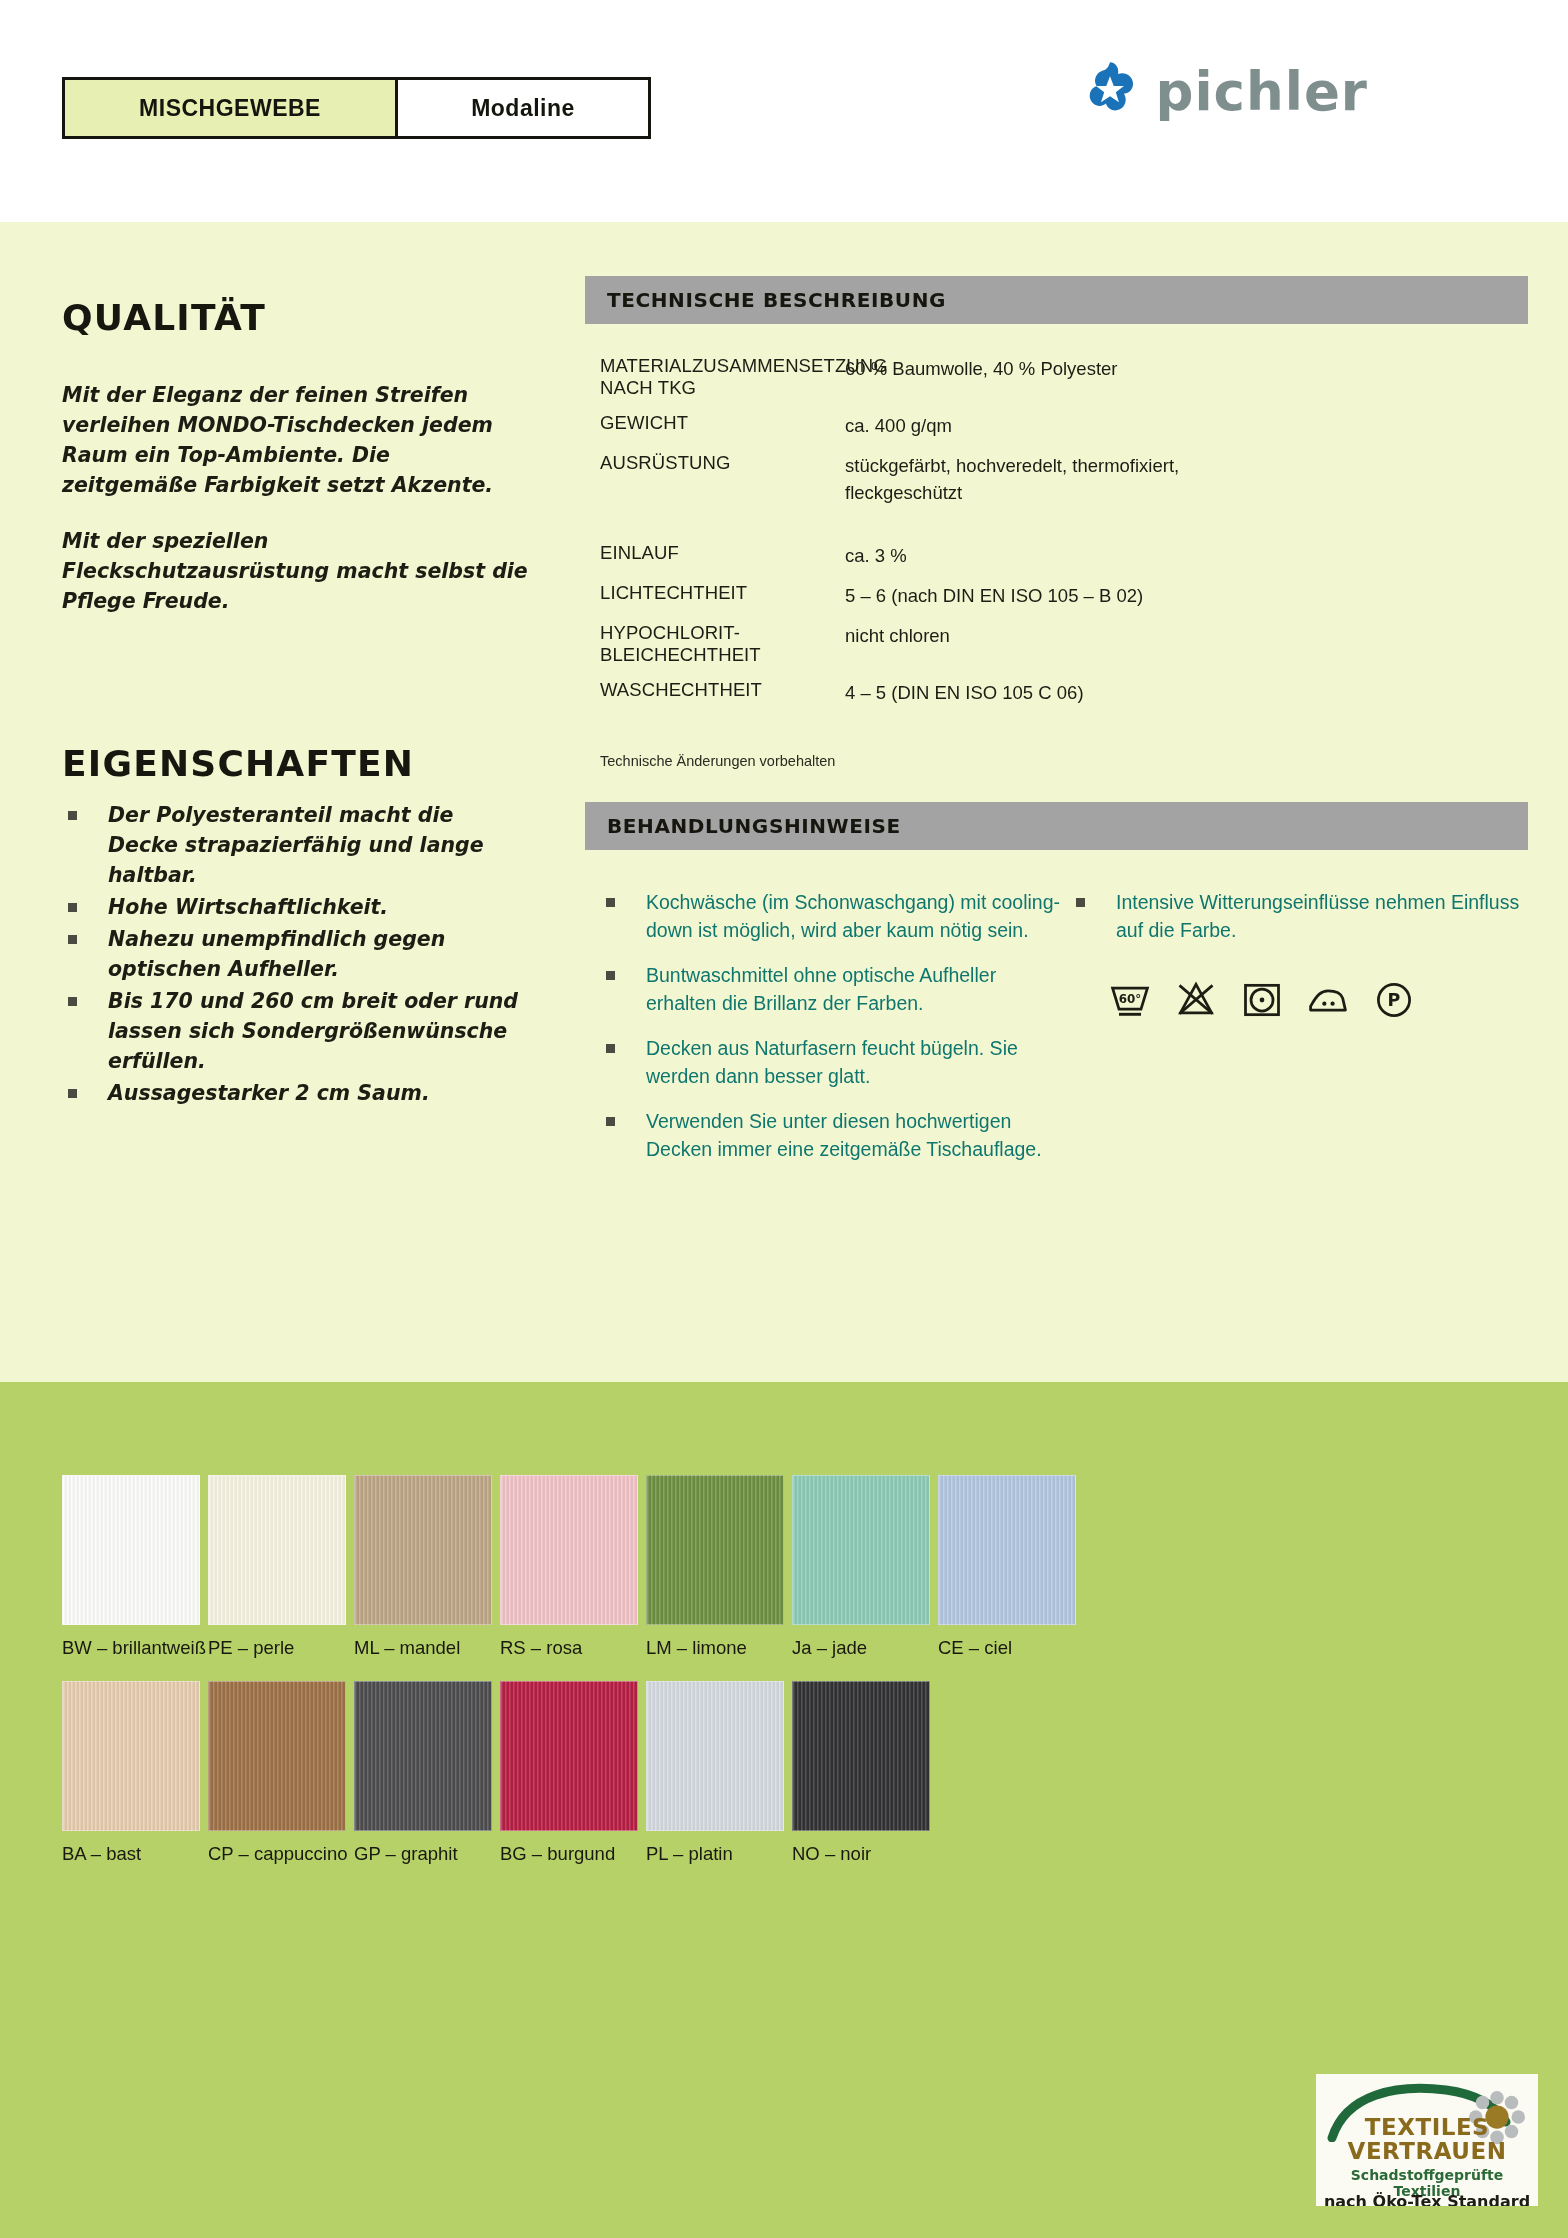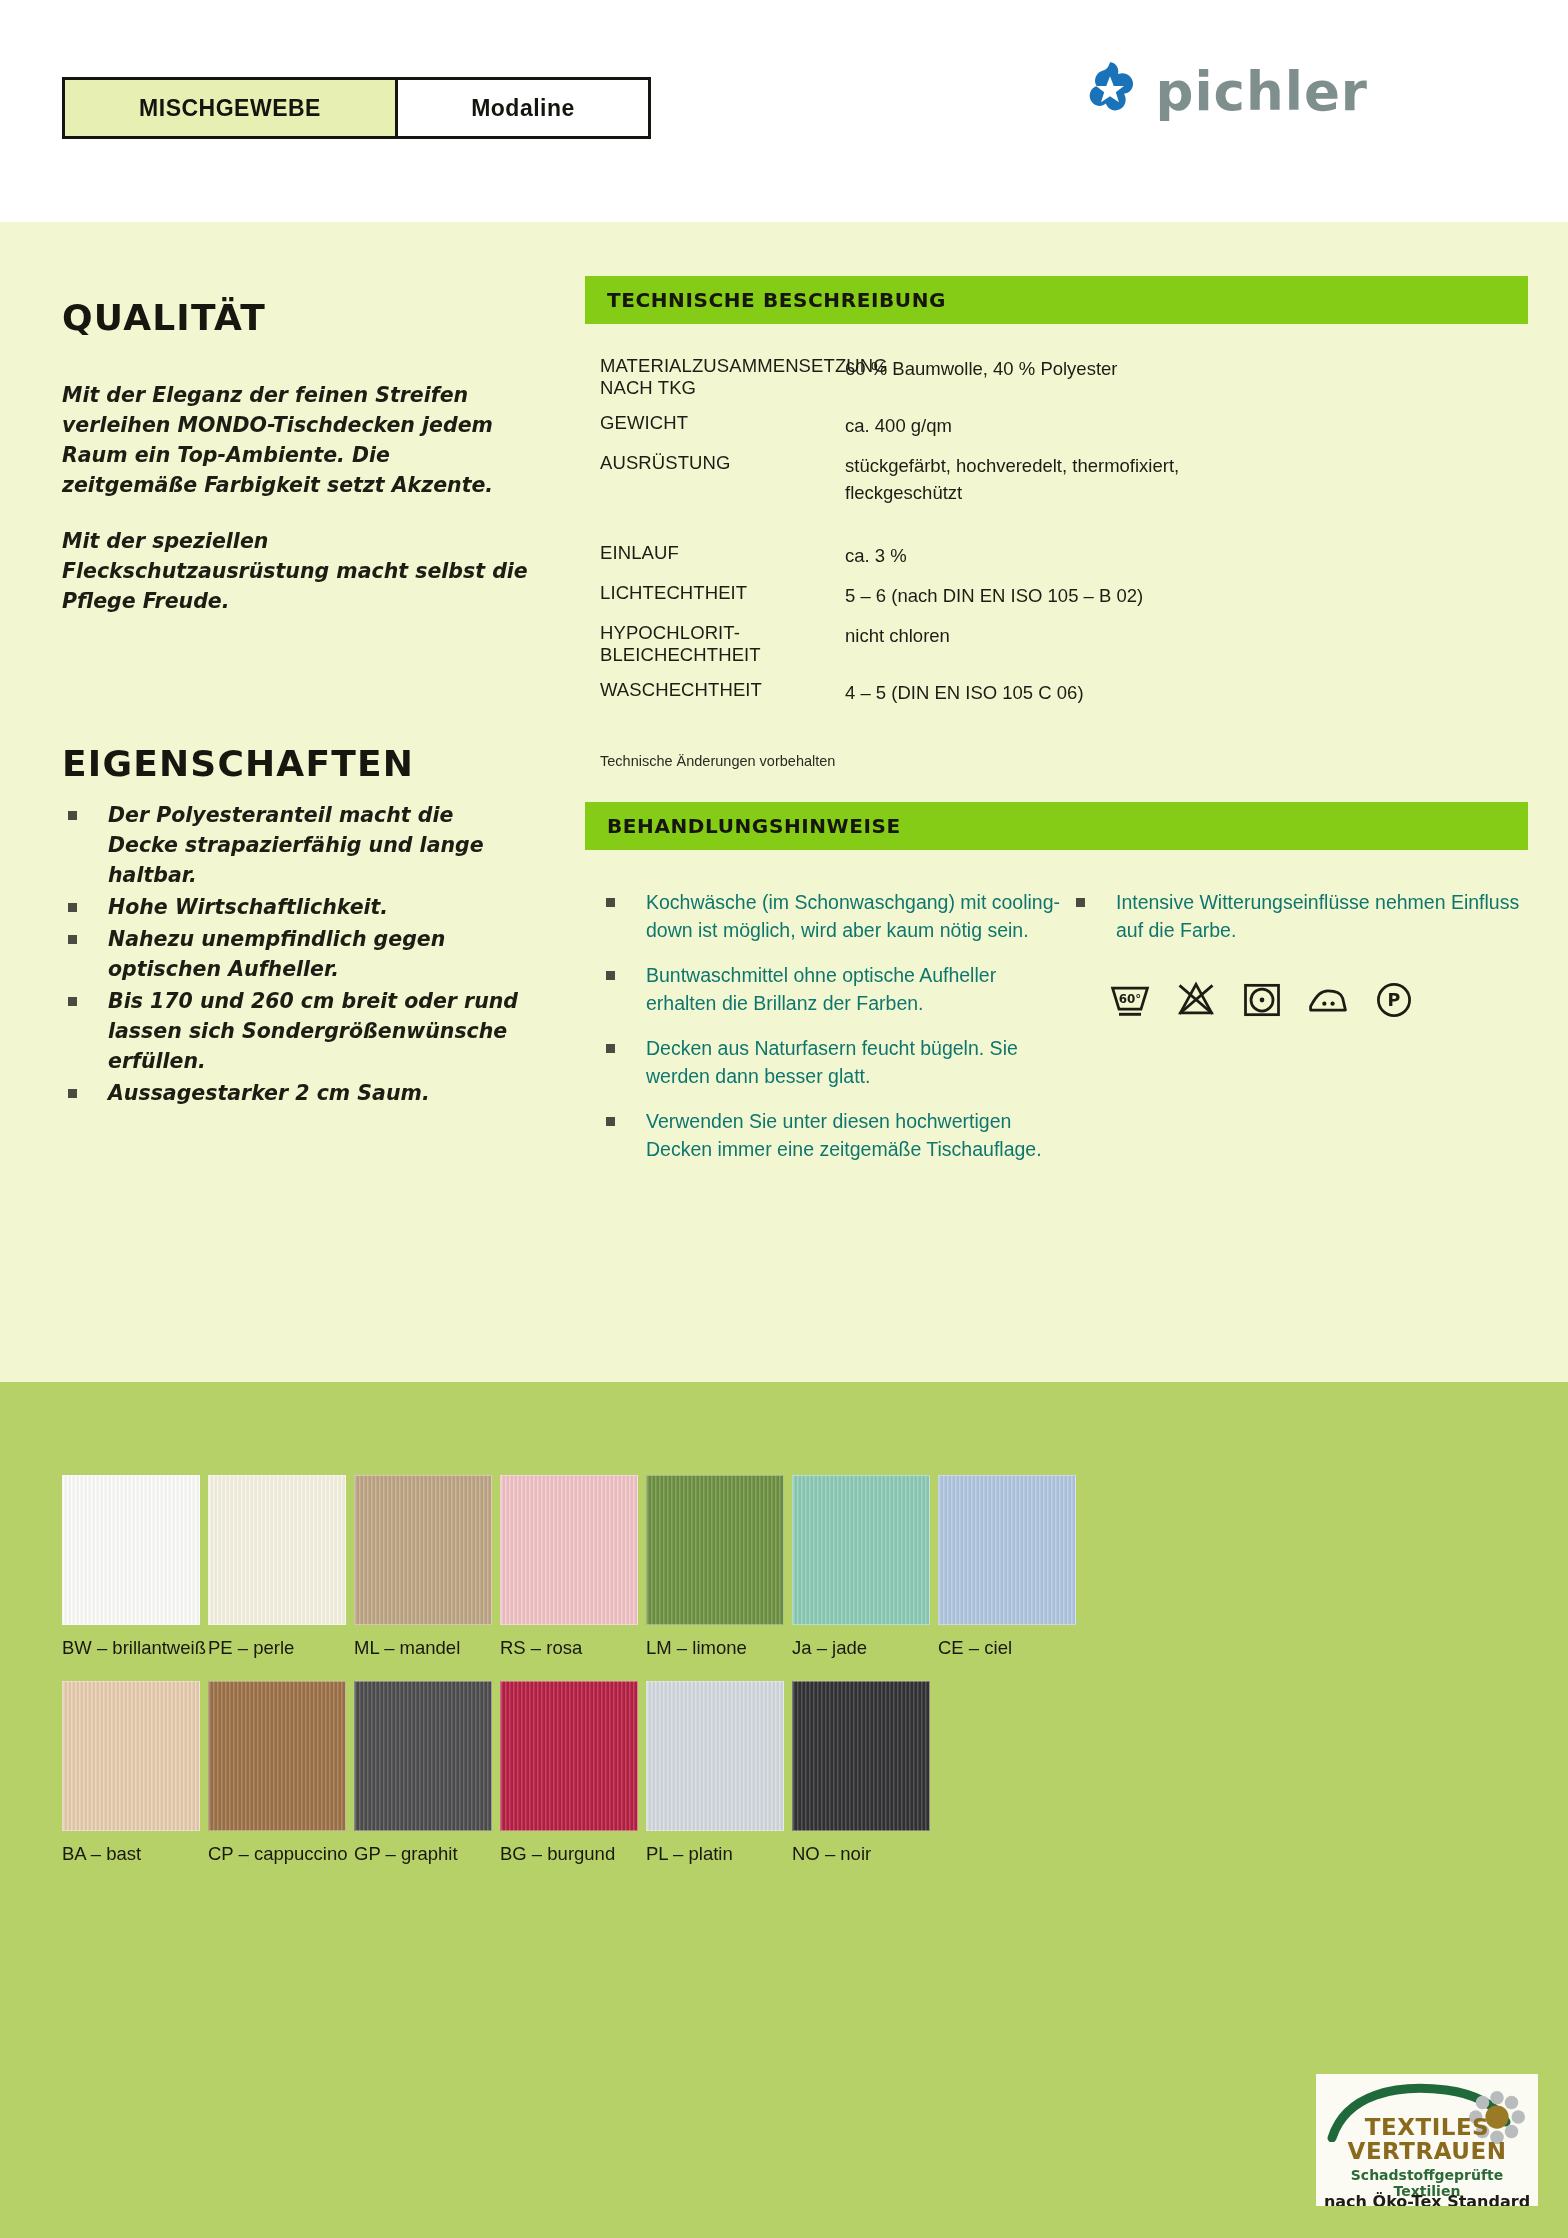--- a/index.html
+++ b/index.html
@@ -56,21 +56,21 @@
     font-size:20.5px;line-height:30px;font-style:italic;font-weight:bold;
     color:#1d1d14;font-family:"DejaVu Sans", sans-serif;
   }
   .sq{
     position:absolute;left:6px;top:11px;width:9px;height:9px;background:#4b4b42;
   }
 
   
   .band{
     position:absolute;left:585px;width:943px;height:48px;
-    background:#84cc16;display:flex;align-items:center;
+    background:#a3a3a3;display:flex;align-items:center;
   }
   .band span{
     margin-left:22px;font-size:20px;font-weight:bold;letter-spacing:.6px;color:#16160f;
     font-family:"DejaVu Sans", sans-serif;
   }
   #band-technisch{top:276px;}
   #band-behandlung{top:802px;}
 
   .spec-table{position:absolute;left:600px;top:355px;width:930px;}
   .spec-row{display:flex;margin-bottom:13px;}

